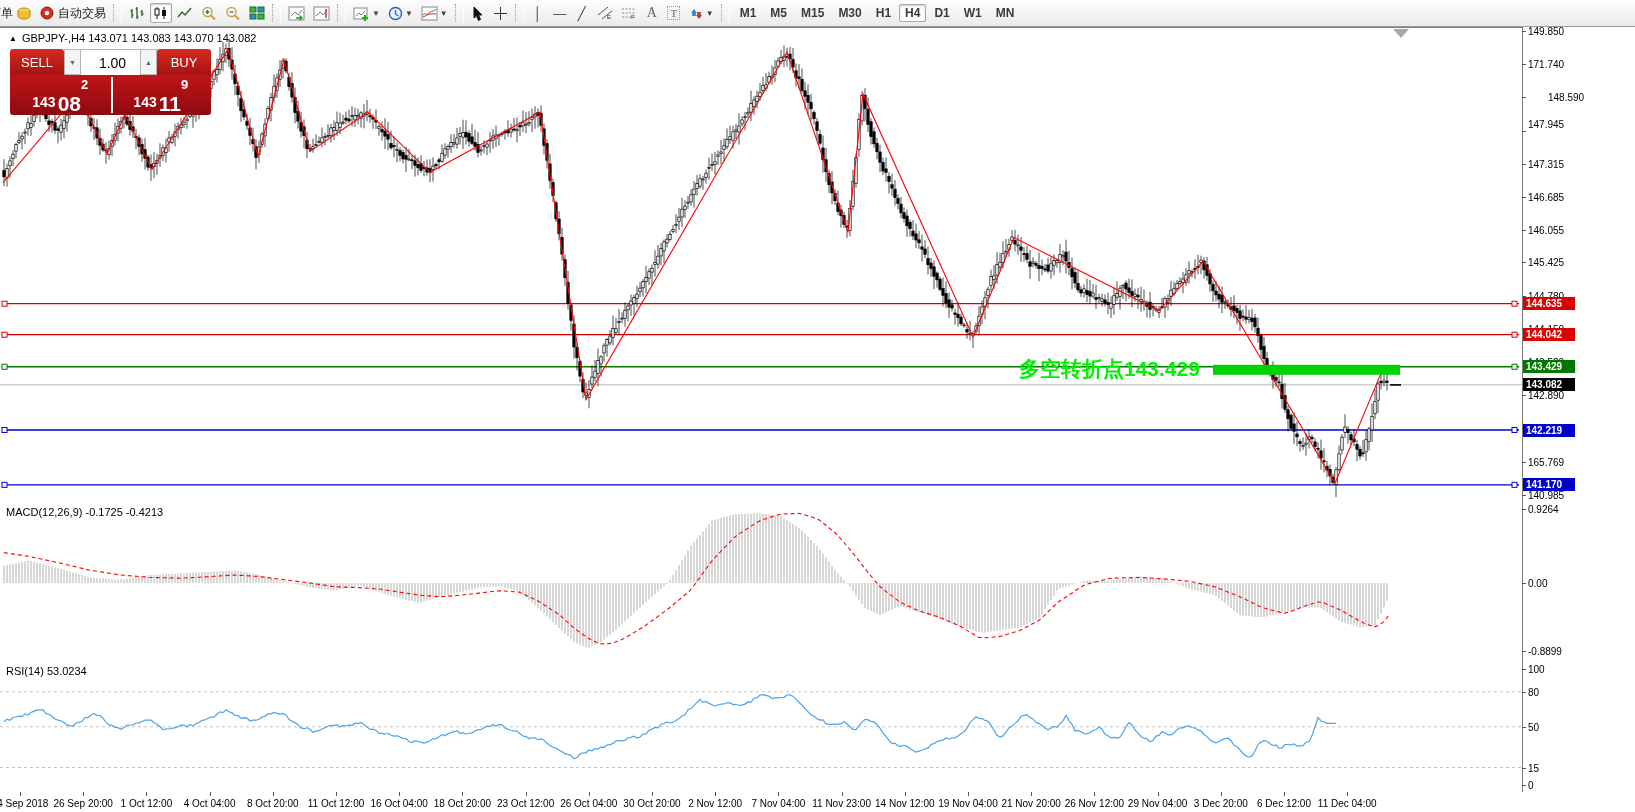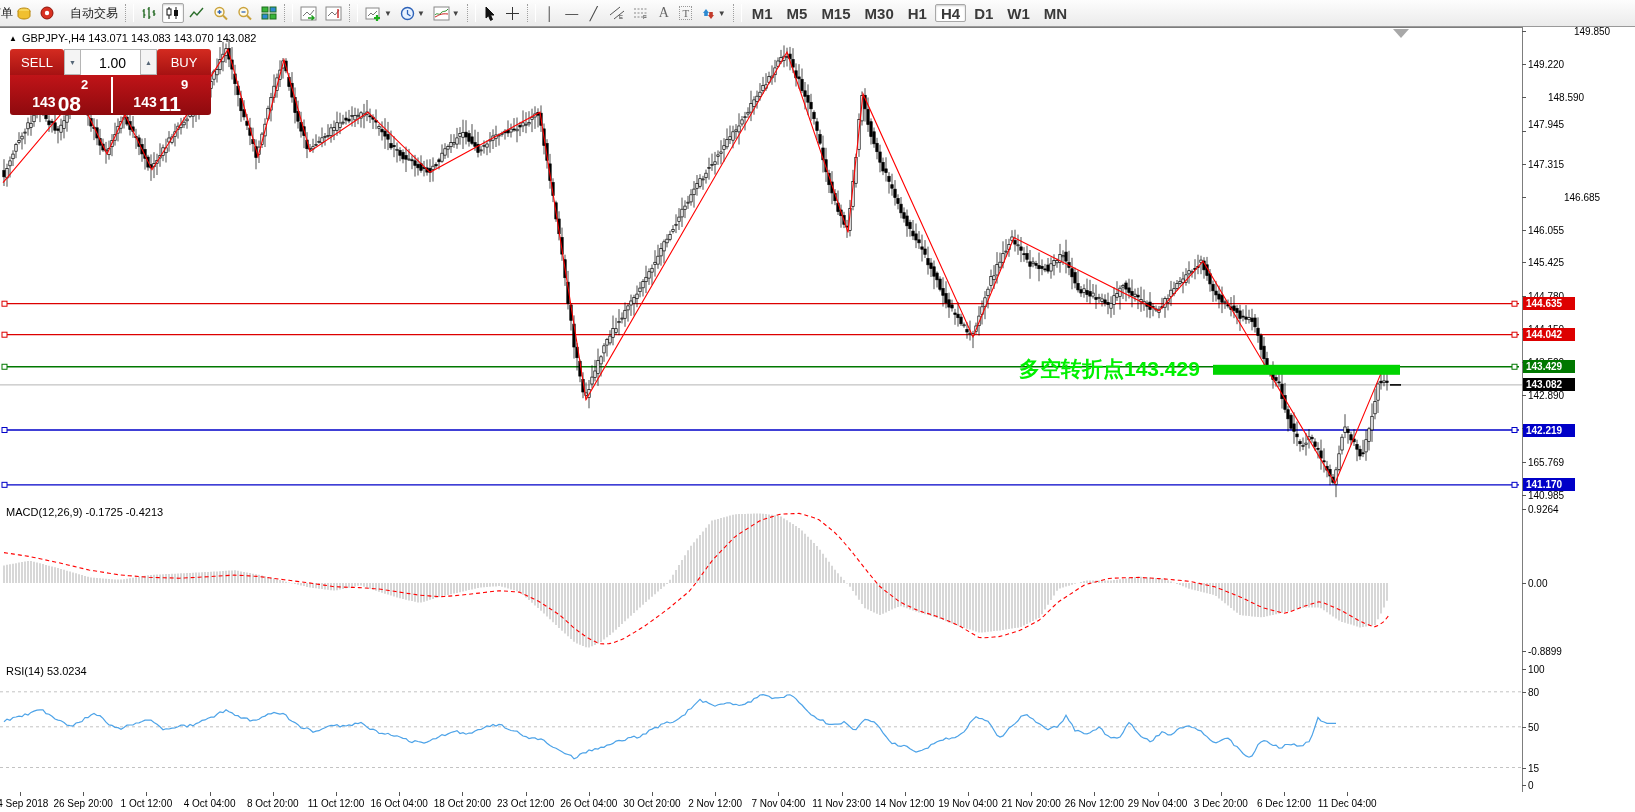--- a/index.html
+++ b/index.html
@@ -6,21 +6,21 @@
   #app{position:relative;width:1635px;height:812px;background:#fff;overflow:hidden;
        font-family:"Liberation Sans","DejaVu Sans",sans-serif;-webkit-font-smoothing:antialiased;}
   
   #toolbar{position:absolute;left:0;top:0;width:1635px;height:26px;background:linear-gradient(#fdfdfd,#ebebeb);
            border-bottom:1px solid #9a9a9a;display:flex;align-items:center;font-size:12px;color:#222;}
   .tbtn{height:20px;min-width:20px;display:flex;align-items:center;justify-content:center;margin:0 1px;
         border:1px solid transparent;border-radius:2px;padding:0 2px;box-sizing:border-box;cursor:default;}
   .tbtn.active{background:#fff;border:1px solid #a8a8a8;box-shadow:inset 0 1px 2px #ccc;}
   .grip{width:7px;height:18px;margin:0 3px;border-left:1px dotted #a0a0a0;border-right:1px solid #fff;}
   .caret{font-size:8px;color:#444;margin-left:2px;}
-  .tf{font-size:15px;font-weight:bold;color:#3a3a3a;padding:0 5px;height:18px;}
+  .tf{font-size:12px;font-weight:bold;color:#3a3a3a;padding:0 5px;height:18px;}
   .cjk{font-size:12px;color:#222;white-space:nowrap;}
   svg.icon{display:block;}
   
   #chart-root{position:absolute;left:0;top:27px;width:1635px;height:785px;background:#fff;}
   .vline-border{position:absolute;top:0;width:1px;background:#7d7d7d;}
   .sep{position:absolute;left:0;width:1522px;height:1px;background:#7d7d7d;}
   .paneSvg{position:absolute;left:0;}
   
   #chart-header{position:absolute;left:9px;top:5px;font-size:11px;color:#000;display:flex;align-items:center;gap:5px;}
   #chart-header .tri{font-size:8px;}
@@ -55,21 +55,21 @@
 <div id="app">
 
   <div id="toolbar">
     <span class="cjk" style="margin-left:-11px">订单</span>
     <span class="tbtn">
       <svg class="icon" width="15" height="13">
           <ellipse cx="7" cy="4" rx="6" ry="3" fill="#f7d65a" stroke="#b8860b"></ellipse>
           <path d="M1 4v5c0 1.6 2.7 3 6 3s6-1.4 6-3V4" fill="#f0c030" stroke="#b8860b"></path>
         </svg>
     </span>
-    <span class="tbtn" style="gap:16px">
+    <span class="tbtn" style="gap:4px">
       <svg class="icon" width="14" height="14">
           <circle cx="7" cy="7" r="6" fill="#d83020" stroke="#8e1208"></circle>
           <circle cx="7" cy="7" r="2.2" fill="#fff"></circle>
         </svg>
       <span class="cjk">自动交易</span>
     </span>
     <span class="grip"></span>
 
     <span class="tbtn">
       <svg class="icon" width="16" height="14">
@@ -1675,31 +1675,31 @@
         </div>
         <div id="tp-div"></div>
       </div>
     </div>
 
     <div id="macd-label" style="top:479px">MACD(12,26,9) -0.1725 -0.4213</div>
     <div id="rsi-label" style="top:638px">RSI(14) 53.0234</div>
     <div id="annotation" style="left: 1019px; top: 328px; color: rgb(0, 240, 0);">多空转折点143.429</div>
 
     <div id="scale-col">
-        <div class="tick-label" style="top: -0.8638px; margin-left: 46px;">149.850</div>
+        <div class="tick-label" style="top: -0.8638px;">149.850</div>
         <div class="tick-dash" style="top: 4.1362px;"></div>
-        <div class="tick-label" style="top: 32.0663px;">149.220</div>
+        <div class="tick-label" style="top: 32.0663px;">171.740</div>
         <div class="tick-dash" style="top: 37.0663px;"></div>
         <div class="tick-label" style="top: 64.9964px; margin-left: 20px;">148.590</div>
         <div class="tick-dash" style="top: 69.9964px;"></div>
         <div class="tick-label" style="top: 92px;">147.945</div>
         <div class="tick-dash" style="top: 103.711px;"></div>
         <div class="tick-label" style="top: 131.641px;">147.315</div>
         <div class="tick-dash" style="top: 136.641px;"></div>
-        <div class="tick-label" style="top: 164.571px; margin-left: 36px;">146.685</div>
+        <div class="tick-label" style="top: 164.571px;">146.685</div>
         <div class="tick-dash" style="top: 169.571px;"></div>
         <div class="tick-label" style="top: 197.501px;">146.055</div>
         <div class="tick-dash" style="top: 202.501px;"></div>
         <div class="tick-label" style="top: 230.431px;">145.425</div>
         <div class="tick-dash" style="top: 235.431px;"></div>
         <div class="tick-label" style="top: 264.145px;">144.780</div>
         <div class="tick-dash" style="top: 269.145px;"></div>
         <div class="tick-label" style="top: 297.075px;">144.150</div>
         <div class="tick-dash" style="top: 302.075px;"></div>
         <div class="tick-label" style="top: 330.005px;">143.520</div>

